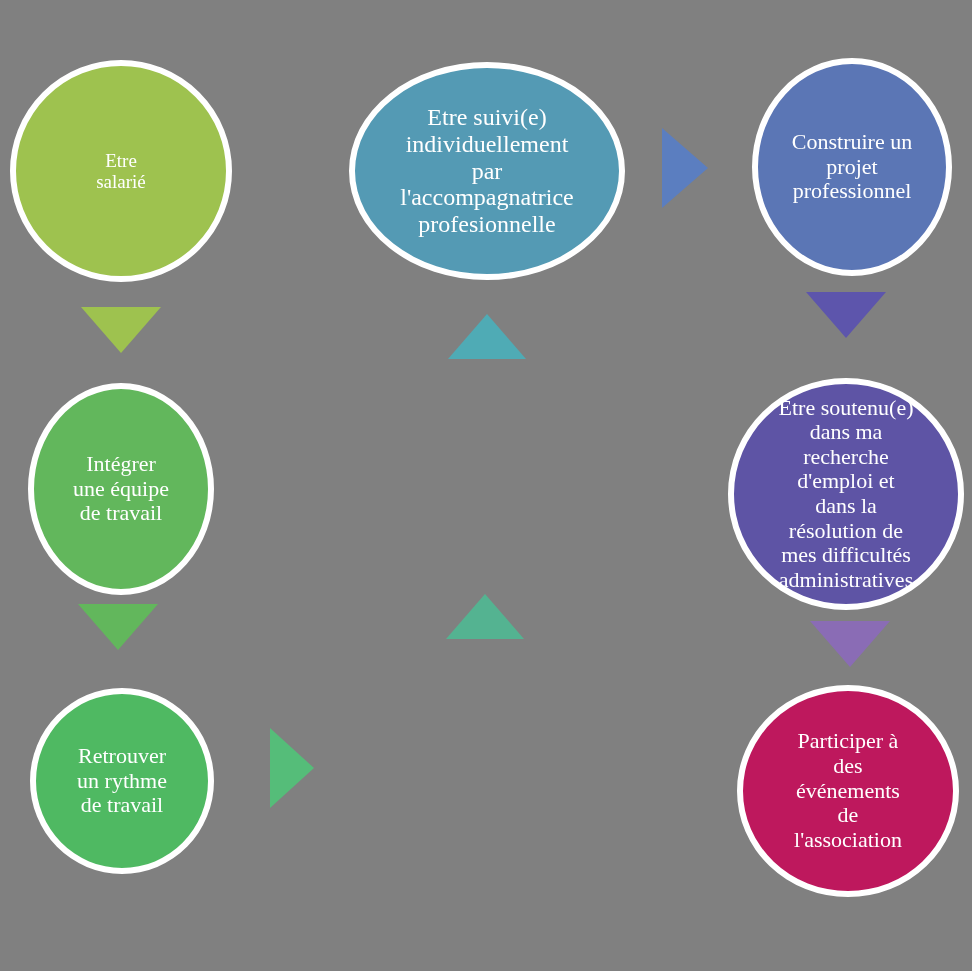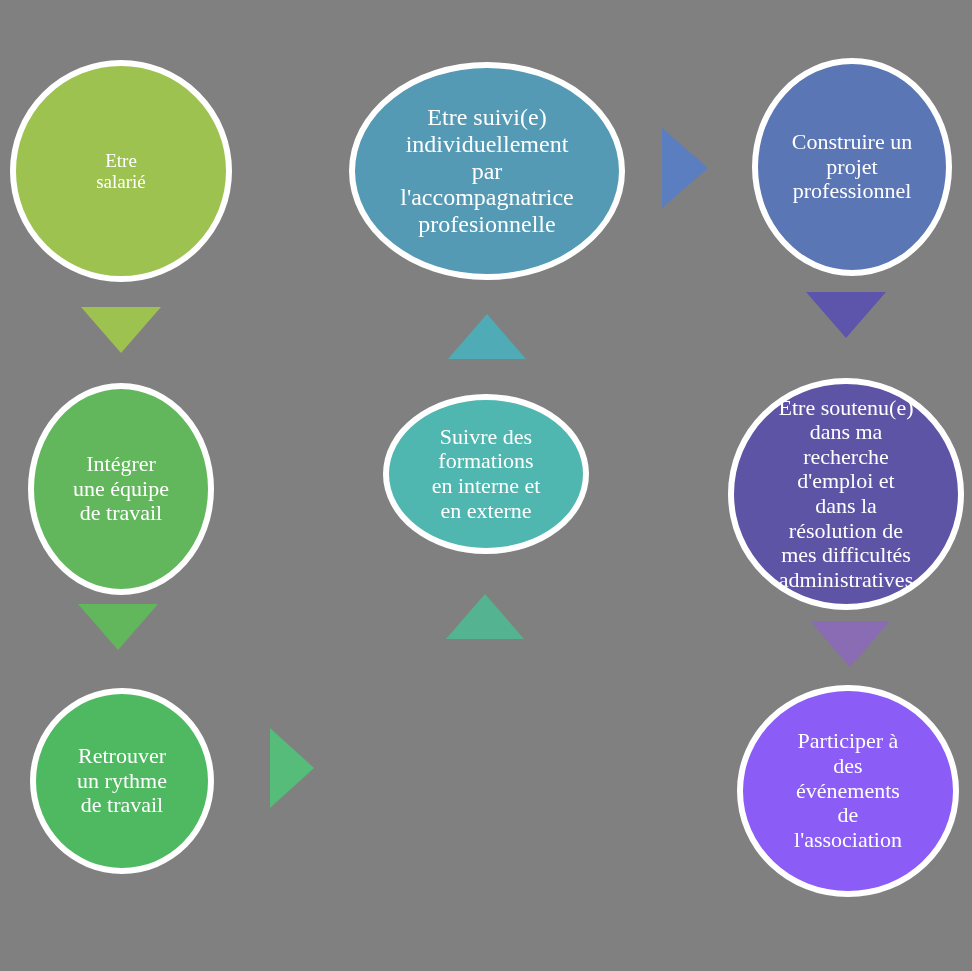--- a/index.html
+++ b/index.html
@@ -61,21 +61,21 @@
   #n-rythme{
     left:30px;  top:688px; width:184px; height:186px;
     background:#4fb962; font-size:22px;
   }
   #n-acquerir{
     left:378px; top:668px; width:216px; height:212px;
     background:#5cb894; font-size:22px;
   }
   #n-participer{
     left:737px; top:685px; width:222px; height:212px;
-    background:#8b5cf6; font-size:22px;
+    background:#be185d; font-size:22px;
   }
 
   
   .arrow{position:absolute;width:0;height:0;}
   .arrow.down{
     border-left-width:40px;border-right-width:40px;
     border-left-style:solid;border-right-style:solid;
     border-left-color:transparent;border-right-color:transparent;
     border-top-style:solid;border-bottom:0;
   }
@@ -124,26 +124,20 @@
 projet
 professionnel</span>
   </div>
 
   <div class="node" id="n-integrer">
     <span class="lbl">Intégrer
 une équipe
 de travail</span>
   </div>
 
-  <div class="node" id="n-formations">
-    <span class="lbl">Suivre des
-formations
-en interne et
-en externe</span>
-  </div>
 
   <div class="node" id="n-soutenu">
     <span class="lbl">Etre soutenu(e)
 dans ma
 recherche
 d'emploi et
 dans la
 résolution de
 mes difficultés
 administratives</span>

